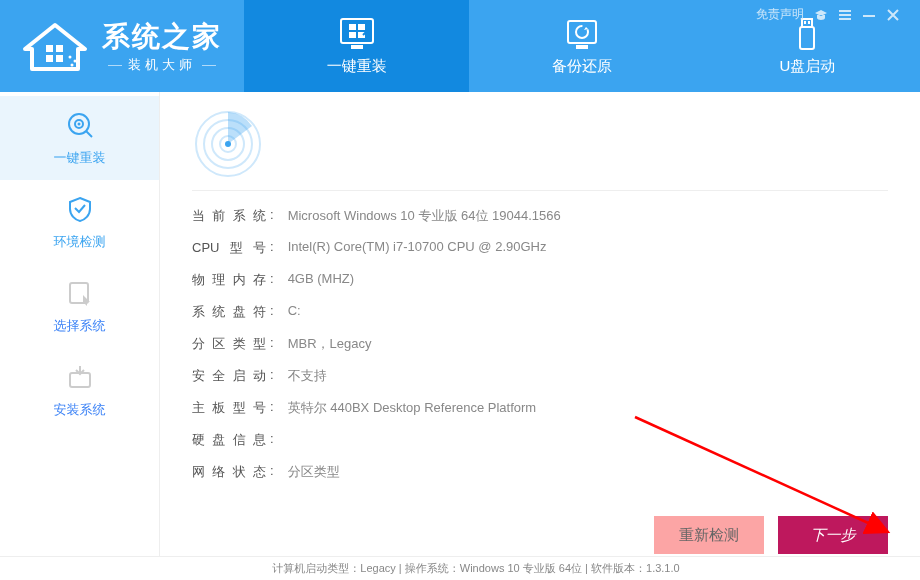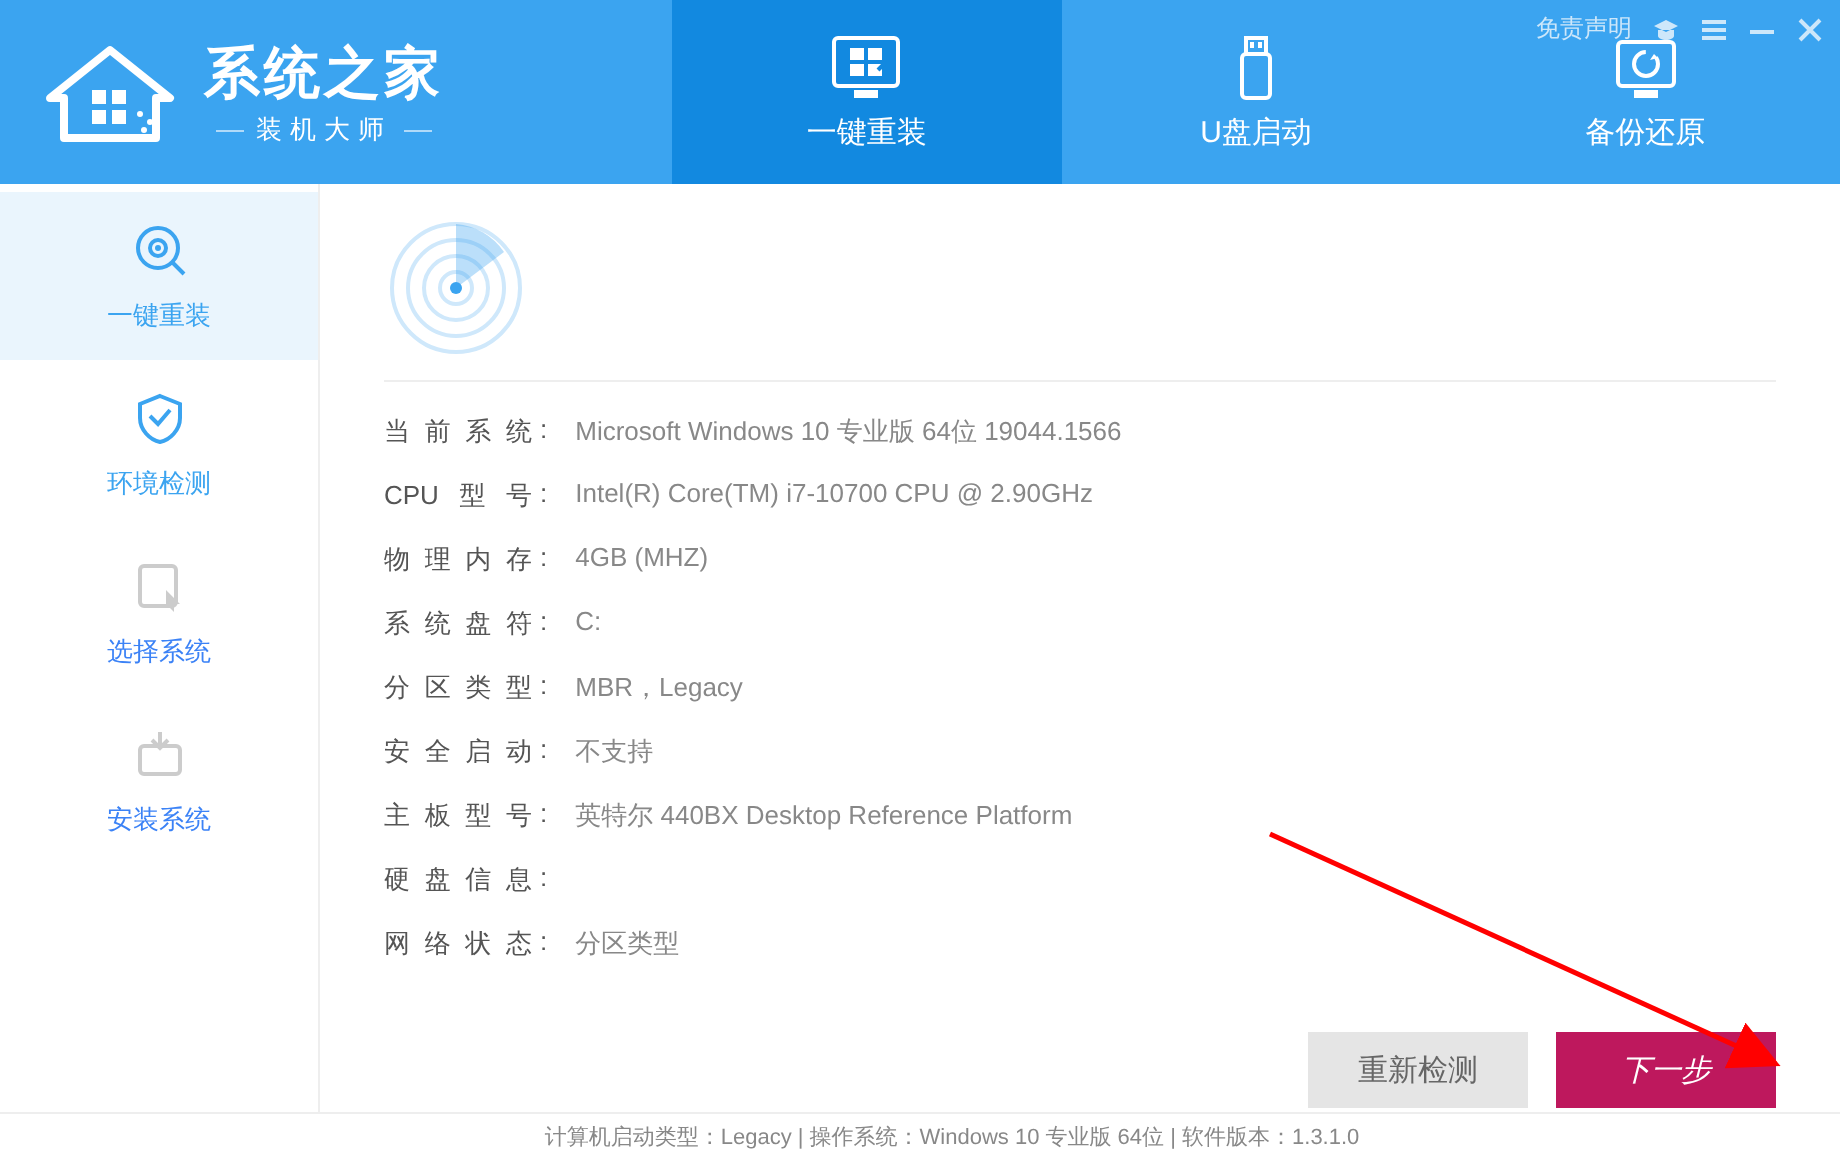--- a/index.html
+++ b/index.html
@@ -1,32 +1,32 @@
 <!DOCTYPE html>
 <html><head>
 <meta charset="utf-8">
 <style>
 * { margin: 0; padding: 0; box-sizing: border-box; font-family: "Microsoft YaHei", sans-serif; }
 body { width: 920px; height: 580px; overflow: hidden; background: #fff; }
 
 .header { height: 92px; background: #3ba4f0; display: flex; position: relative; }
-.logo-area { width: 336px; display: flex; align-items: center; padding-left: 20px; gap: 12px; }
+.logo-area { width: 244px; display: flex; align-items: center; padding-left: 20px; gap: 12px; }
 .logo-icon { width: 70px; height: 55px; }
 .logo-text { color: #fff; }
 .logo-title { font-size: 28px; font-weight: bold; letter-spacing: 2px; }
 .logo-sub { font-size: 13px; letter-spacing: 4px; display: flex; align-items: center; justify-content: center; }
 .logo-sub::before, .logo-sub::after { content: ""; flex: 1; height: 1px; background: rgba(255,255,255,0.6); margin: 0 6px; }
 
 .tabs { flex: 1; display: flex; align-items: stretch; }
 .tab { flex: 1; display: flex; flex-direction: column; align-items: center; justify-content: center; gap: 6px; color: #fff; cursor: pointer; }
 .tab.active { background: #1289e0; }
 .tab-icon { width: 40px; height: 34px; display: flex; align-items: center; justify-content: center; }
 .tab-label { font-size: 15px; }
 
-.top-right { position: absolute; right: 8px; top: 6px; display: flex; align-items: center; gap: 10px; color: #cde7fa; font-size: 12px; }
+.top-right { position: absolute; right: 20px; top: 6px; display: flex; align-items: center; gap: 10px; color: #cde7fa; font-size: 12px; }
 .top-right span, .top-right svg { cursor: pointer; }
 
 .body { display: flex; height: 464px; }
 .sidebar { width: 160px; background: #fff; border-right: 1px solid #eee; padding-top: 4px; }
 .side-item { height: 84px; display: flex; flex-direction: column; align-items: center; justify-content: center; gap: 8px; color: #3b82f6; cursor: pointer; position: relative; }
 .side-item.active { color: #3ba4f0; background: #eaf5fd; }
 .side-item.current { color: #3ba4f0; }
 .side-icon { width: 32px; height: 32px; display: flex; align-items: center; justify-content: center; }
 .side-label { font-size: 13px; }
 
@@ -39,21 +39,21 @@
 .progress-text { color: #666; font-size: 14px; }
 .divider { height: 1px; background: #eee; margin: 10px 0 16px 0; }
 
 .info-row { display: flex; margin-bottom: 14px; font-size: 13px; }
 .info-label { width: 74px; color: #555; text-align: justify; text-align-last: justify; margin-right: 4px; }
 .info-colon { color: #555; margin-right: 14px; }
 .info-value { color: #888; }
 
 .actions { position: absolute; right: 32px; bottom: 2px; display: flex; gap: 14px; }
 .btn { width: 110px; height: 38px; border: none; font-size: 15px; cursor: pointer; }
-.btn-secondary { background: #e5e5e5; color: #666; }
+.btn-secondary { background: #fca5a5; color: #666; }
 .btn-primary { background: #be185d; color: #fff; font-style: italic; }
 
 .arrow { position: absolute; pointer-events: none; }
 
 .footer { height: 24px; display: flex; align-items: center; justify-content: center; font-size: 11px; color: #888; border-top: 1px solid #eee; padding-left: 32px; }
 </style>
 </head>
 <body>
 
 <div class="header">
@@ -85,38 +85,38 @@
             <rect x="21" y="15" width="7" height="6" fill="#fff"></rect>
             <path d="M26 18 L30 14" stroke="#1289e0" stroke-width="2"></path>
             <path d="M28 13 L31 13 L31 16" fill="none" stroke="#1289e0" stroke-width="1.5"></path>
           </svg>
       </div>
       <div class="tab-label">一键重装</div>
     </div>
     <div class="tab">
       <div class="tab-icon">
         <svg width="40" height="34" viewBox="0 0 40 34">
+            <rect x="6" y="4" width="28" height="22" rx="2" fill="none" stroke="#fff" stroke-width="2"></rect>
+            <rect x="14" y="28" width="12" height="4" fill="#fff"></rect>
+            <circle cx="20" cy="15" r="6" fill="none" stroke="#fff" stroke-width="2" stroke-dasharray="28 6"></circle>
+            <path d="M24 10 L26 12 L22 13" fill="#fff"></path>
+          </svg>
+      </div>
+      <div class="tab-label">备份还原</div>
+    </div>
+    <div class="tab">
+      <div class="tab-icon">
+        <svg width="40" height="34" viewBox="0 0 40 34">
             <rect x="13" y="10" width="14" height="22" rx="2" fill="none" stroke="#fff" stroke-width="2"></rect>
             <rect x="15" y="2" width="10" height="8" fill="none" stroke="#fff" stroke-width="2"></rect>
             <rect x="17" y="4" width="2" height="3" fill="#fff"></rect>
             <rect x="21" y="4" width="2" height="3" fill="#fff"></rect>
           </svg>
       </div>
       <div class="tab-label">U盘启动</div>
-    </div>
-    <div class="tab">
-      <div class="tab-icon">
-        <svg width="40" height="34" viewBox="0 0 40 34">
-            <rect x="6" y="4" width="28" height="22" rx="2" fill="none" stroke="#fff" stroke-width="2"></rect>
-            <rect x="14" y="28" width="12" height="4" fill="#fff"></rect>
-            <circle cx="20" cy="15" r="6" fill="none" stroke="#fff" stroke-width="2" stroke-dasharray="28 6"></circle>
-            <path d="M24 10 L26 12 L22 13" fill="#fff"></path>
-          </svg>
-      </div>
-      <div class="tab-label">备份还原</div>
     </div>
   </div>
   <div class="top-right">
     <span>免责声明</span>
     <svg width="14" height="14" viewBox="0 0 14 14">
         <path d="M7 2 L13 5 L7 8 L1 5 Z M3 7 L3 10 C3 11 5 12 7 12 C9 12 11 11 11 10 L11 7" fill="#cde7fa"></path>
       </svg>
     <svg width="14" height="14" viewBox="0 0 14 14">
         <rect x="1" y="2" width="12" height="2" fill="#cde7fa"></rect>
         <rect x="1" y="6" width="12" height="2" fill="#cde7fa"></rect>

